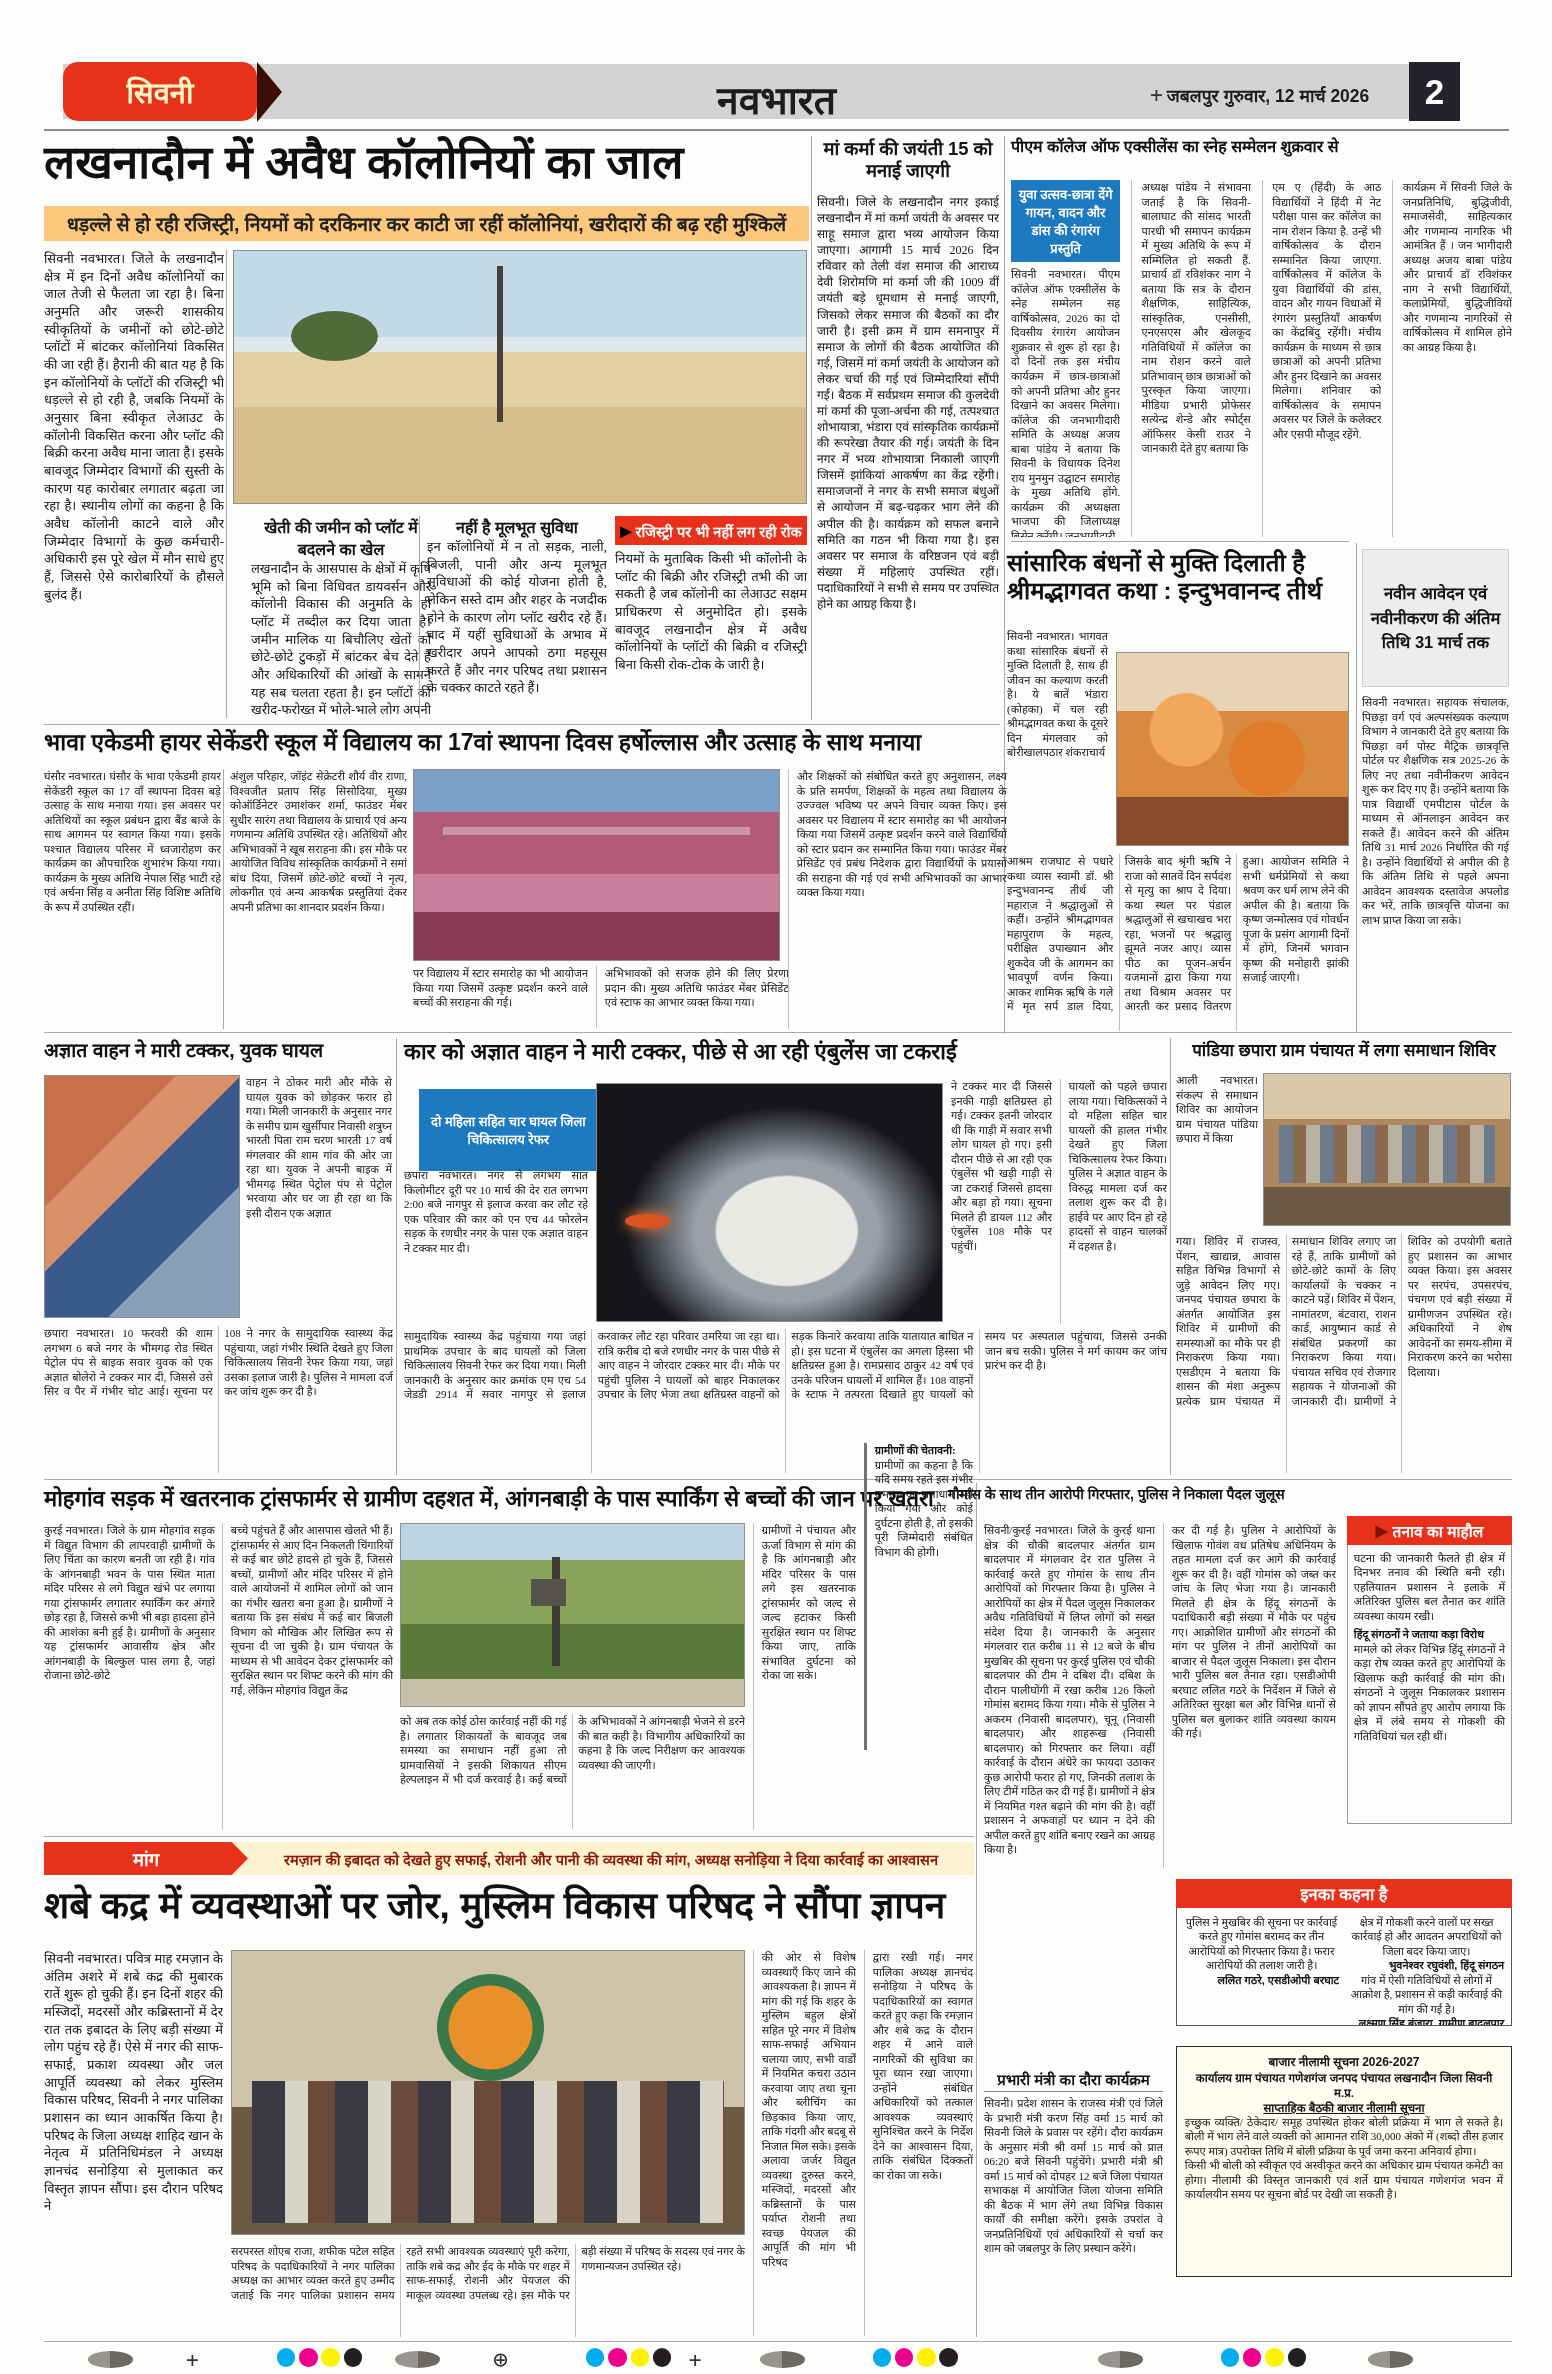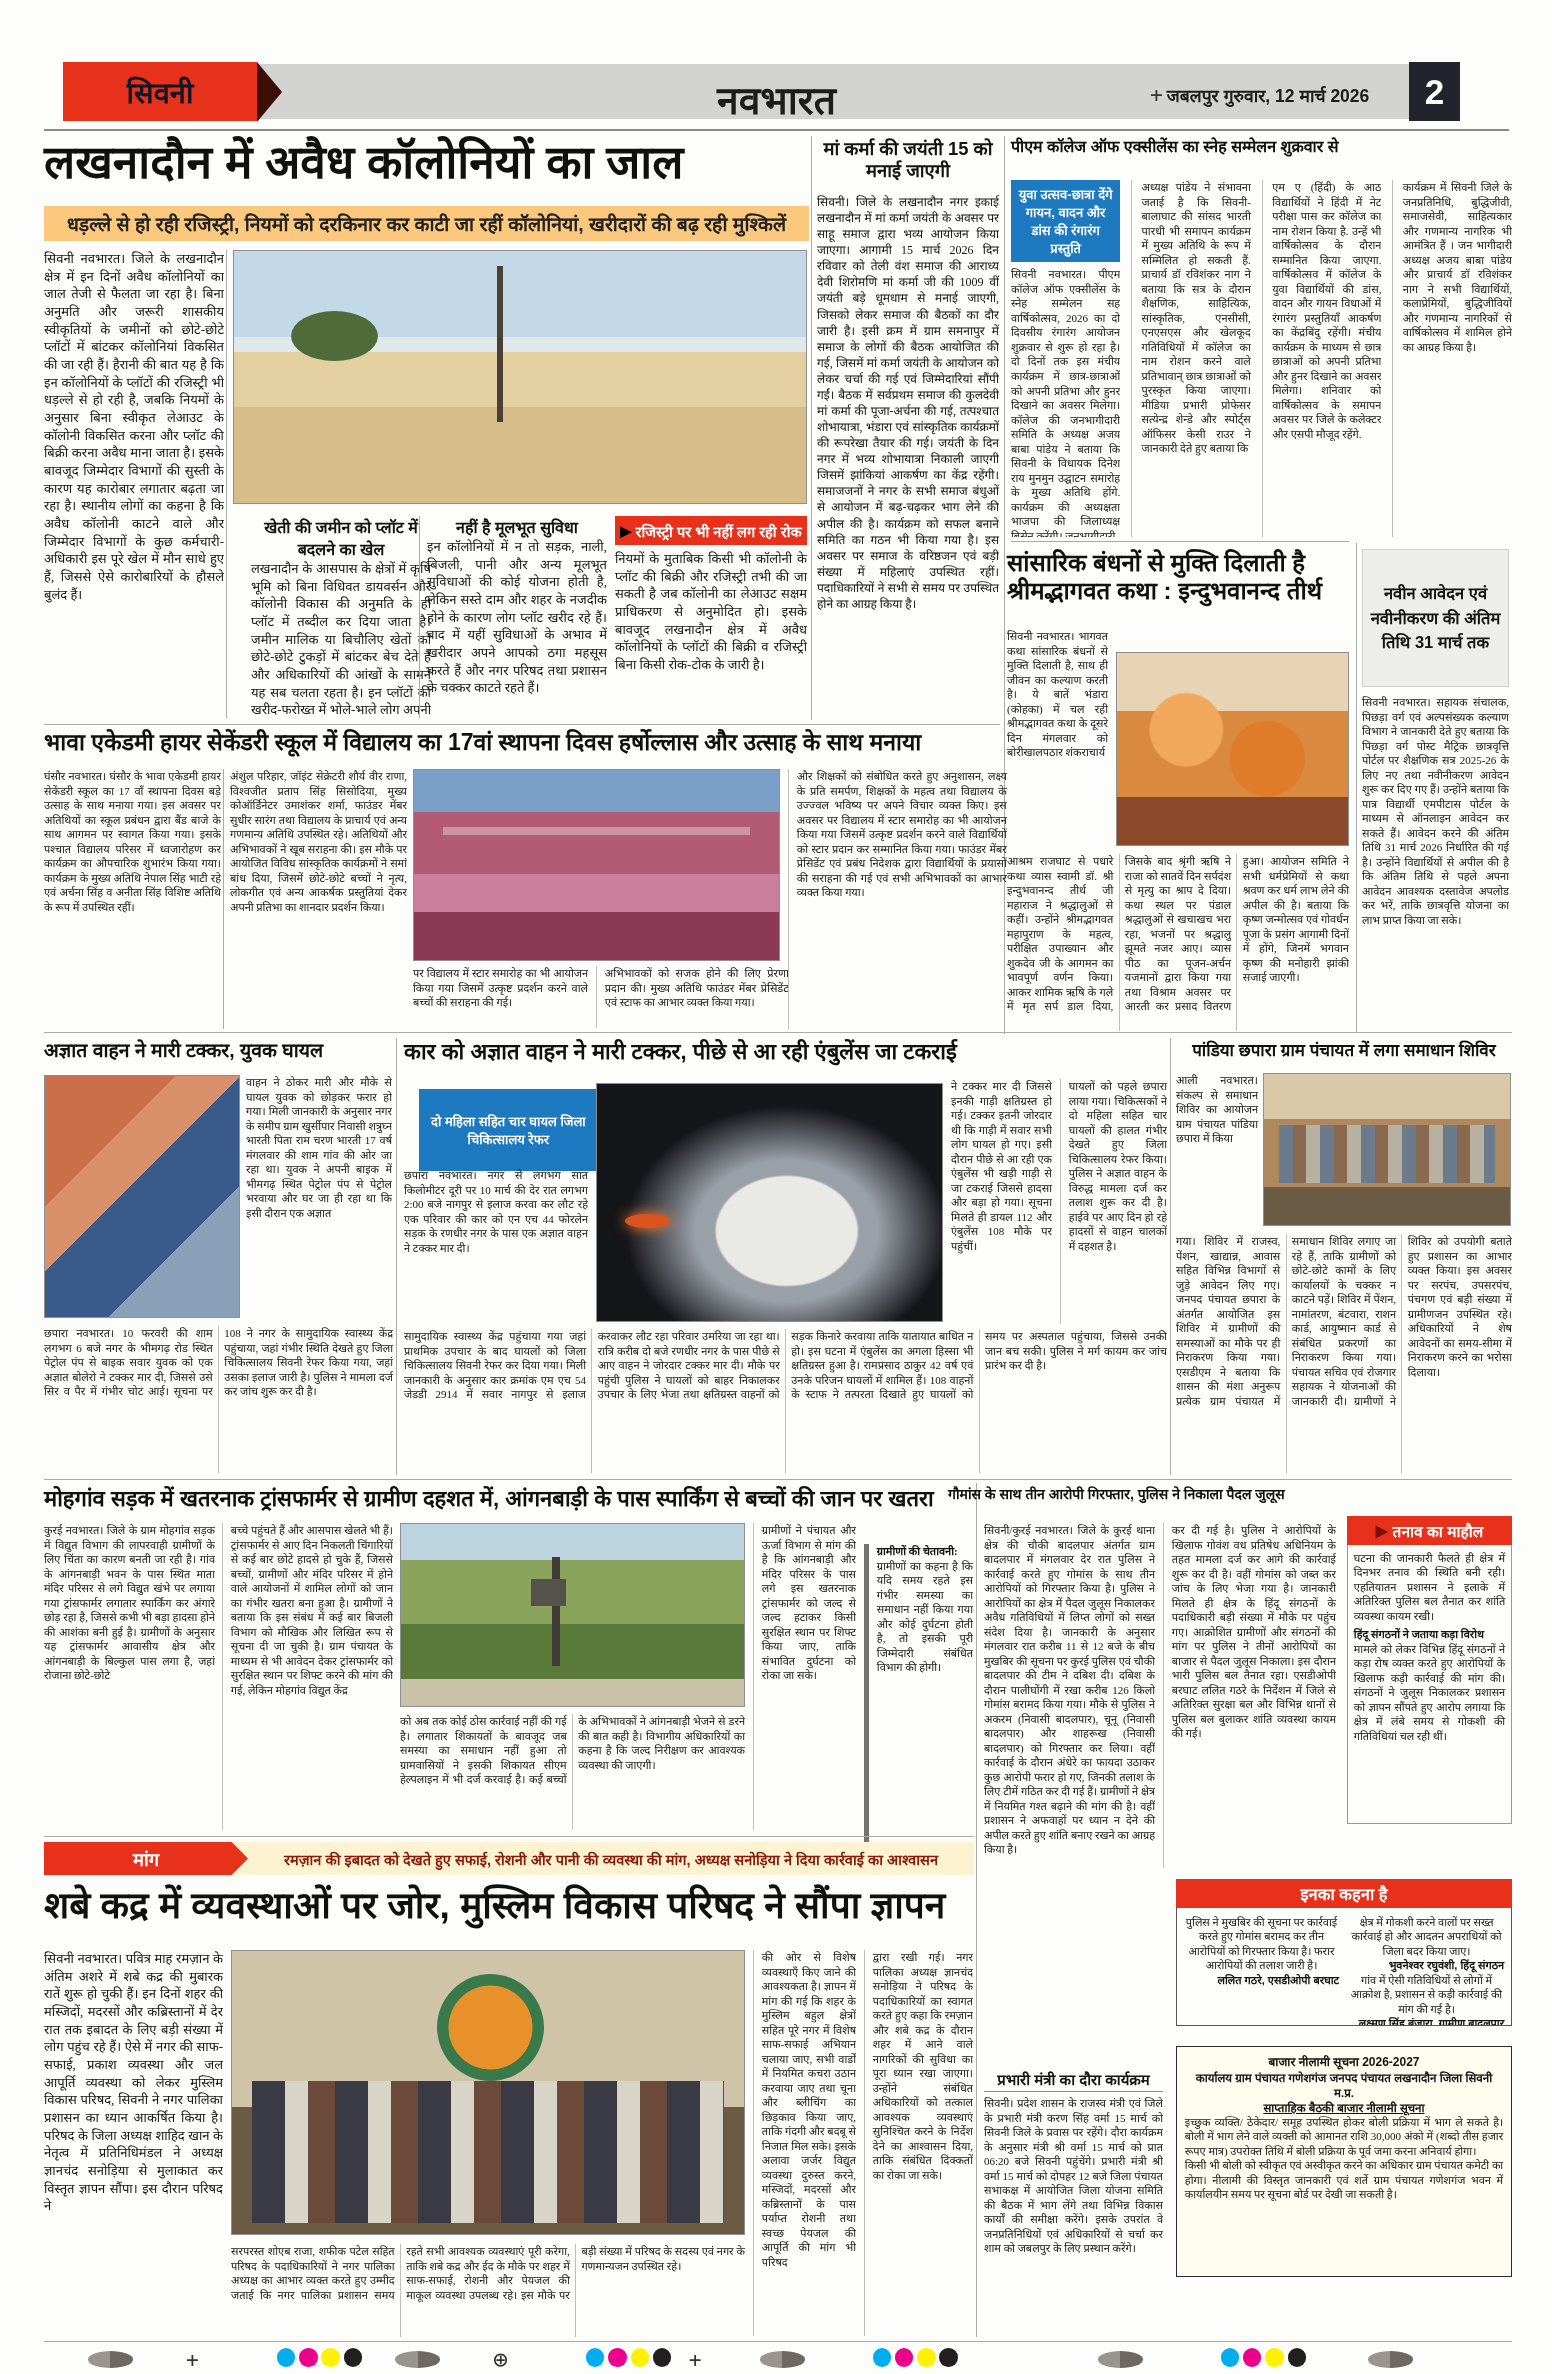--- a/index.html
+++ b/index.html
@@ -1,22 +1,22 @@
 <!DOCTYPE html>
 <html lang="hi"><head>
 <meta charset="utf-8">
 <style>
   html,body{margin:0;padding:0;background:#e9e9e6;}
   .sheet{position:relative;width:1553px;height:2375px;margin:0 auto;background:#fdfdfb;
          font-family:"Liberation Serif","DejaVu Serif",serif;color:#141414;overflow:hidden;}
   .abs{position:absolute;}
   
   .hdr-bar{background:#d3d3d1;}
-  .edition{background:#e8311a;color:#0f172a;font-family:"Liberation Sans",sans-serif;
-           font-weight:bold;font-size:29px;display:flex;align-items:center;justify-content:center;}
+  .edition{background:#e8311a;color:#fef9c3;font-family:"Liberation Sans",sans-serif;
+           font-weight:bold;font-size:29px;display:flex;align-items:center;justify-content:center;border-radius:15px;}
   .edition-tip{width:0;height:0;border-top:30px solid transparent;border-bottom:30px solid transparent;
                border-left:25px solid #3a0d05;}
   .masthead{font-family:"Liberation Sans",sans-serif;font-weight:bold;font-size:39px;color:#1c1c1c;}
   .dateline{font-family:"Liberation Sans",sans-serif;font-weight:bold;font-size:17.5px;color:#1c1c1c;}
   .pageno{background:#23232d;color:#fff;font-family:"Liberation Sans",sans-serif;font-weight:bold;
           font-size:35px;display:flex;align-items:center;justify-content:center;}
   
   .hl{font-family:"Liberation Sans",sans-serif;font-weight:bold;color:#101010;line-height:1.08;}
   .sub-strip{background:#fbc87e;display:flex;align-items:center;justify-content:center;
              font-family:"Liberation Sans",sans-serif;font-weight:bold;font-size:19.4px;color:#222;}
@@ -160,21 +160,21 @@
   <div class="abs hl" style="left:44px;top:1487px;width:930px;font-size:22px;">मोहगांव सड़क में खतरनाक ट्रांसफार्मर से ग्रामीण दहशत में, आंगनबाड़ी के पास स्पार्किंग से बच्चों की जान पर खतरा</div>
   <div class="abs t11" style="left:44px;top:1523px;width:171px;height:307px;overflow:hidden;">कुरई नवभारत। जिले के ग्राम मोहगांव सड़क में विद्युत विभाग की लापरवाही ग्रामीणों के लिए चिंता का कारण बनती जा रही है। गांव के आंगनबाड़ी भवन के पास स्थित माता मंदिर परिसर से लगे विद्युत खंभे पर लगाया गया ट्रांसफार्मर लगातार स्पार्किंग कर अंगारे छोड़ रहा है, जिससे कभी भी बड़ा हादसा होने की आशंका बनी हुई है। ग्रामीणों के अनुसार यह ट्रांसफार्मर आवासीय क्षेत्र और आंगनबाड़ी के बिल्कुल पास लगा है, जहां रोजाना छोटे-छोटे</div>
   <div class="abs t11" style="left:222px;top:1523px;width:171px;height:307px;overflow:hidden;border-left:1px solid #bfbfbf;padding-left:7.8px;box-sizing:border-box;">बच्चे पहुंचते हैं और आसपास खेलते भी हैं। ट्रांसफार्मर से आए दिन निकलती चिंगारियों से कई बार छोटे हादसे हो चुके हैं, जिससे बच्चों, ग्रामीणों और मंदिर परिसर में होने वाले आयोजनों में शामिल लोगों को जान का गंभीर खतरा बना हुआ है। ग्रामीणों ने बताया कि इस संबंध में कई बार बिजली विभाग को मौखिक और लिखित रूप से सूचना दी जा चुकी है। ग्राम पंचायत के माध्यम से भी आवेदन देकर ट्रांसफार्मर को सुरक्षित स्थान पर शिफ्ट करने की मांग की गई, लेकिन मोहगांव विद्युत केंद्र</div>
   <div class="abs photo" style="left:400px;top:1523px;width:345px;height:184px;
        background:linear-gradient(to bottom,#bcd3e0 0 20%,#8aa45c 20% 55%,#5a7a3a 55% 85%,#c9c0a8 85% 100%);">
     <div class="abs" style="left:44%;top:18%;width:7.8px;height:60%;background:#3f3a33;"></div>
     <div class="abs" style="left:38%;top:30%;width:35px;height:27px;background:#55524c;"></div>
   </div>
   <div class="abs t11 cols2" style="left:400px;top:1714px;width:345px;height:115px;overflow:hidden;">को अब तक कोई ठोस कार्रवाई नहीं की गई है। लगातार शिकायतों के बावजूद जब समस्या का समाधान नहीं हुआ तो ग्रामवासियों ने इसकी शिकायत सीएम हेल्पलाइन में भी दर्ज करवाई है। कई बच्चों के अभिभावकों ने आंगनबाड़ी भेजने से डरने की बात कही है। विभागीय अधिकारियों का कहना है कि जल्द निरीक्षण कर आवश्यक व्यवस्था की जाएगी।</div>
   <div class="abs t11" style="left:753px;top:1523px;width:103px;height:307px;overflow:hidden;border-left:1px solid #bfbfbf;padding-left:7.8px;box-sizing:border-box;">ग्रामीणों ने पंचायत और ऊर्जा विभाग से मांग की है कि आंगनबाड़ी और मंदिर परिसर के पास लगे इस खतरनाक ट्रांसफार्मर को जल्द से जल्द हटाकर किसी सुरक्षित स्थान पर शिफ्ट किया जाए, ताकि संभावित दुर्घटना को रोका जा सके।</div>
-  <div class="abs" style="left:864px;top:1544px;width:109px;height:307px;overflow:hidden;border-left:5px solid #737373;padding-left:7.8px;box-sizing:border-box;">
+  <div class="abs" style="left:864px;top:1443px;width:109px;height:307px;overflow:hidden;border-left:3px solid #737373;padding-left:7.8px;box-sizing:border-box;">
     <div class="t11" style="font-weight:bold;">ग्रामीणों की चेतावनी:</div>
     <div class="t11">ग्रामीणों का कहना है कि यदि समय रहते इस गंभीर समस्या का समाधान नहीं किया गया और कोई दुर्घटना होती है, तो इसकी पूरी जिम्मेदारी संबंधित विभाग की होगी।</div>
   </div>
   <div class="abs vline" style="left:976px;top:1483px;height:854px;"></div>
 
   <div class="abs hl" style="left:948px;top:1487px;width:530px;font-size:14px;">गौमांस के साथ तीन आरोपी गिरफ्तार, पुलिस ने निकाला पैदल जुलूस</div>
   <div class="abs t11" style="left:984px;top:1523px;width:171px;height:540px;overflow:hidden;">सिवनी/कुरई नवभारत। जिले के कुरई थाना क्षेत्र की चौकी बादलपार अंतर्गत ग्राम बादलपार में मंगलवार देर रात पुलिस ने कार्रवाई करते हुए गोमांस के साथ तीन आरोपियों को गिरफ्तार किया है। पुलिस ने आरोपियों का क्षेत्र में पैदल जुलूस निकालकर अवैध गतिविधियों में लिप्त लोगों को सख्त संदेश दिया है। जानकारी के अनुसार मंगलवार रात करीब 11 से 12 बजे के बीच मुखबिर की सूचना पर कुरई पुलिस एवं चौकी बादलपार की टीम ने दबिश दी। दबिश के दौरान पालीघोंगी में रखा करीब 126 किलो गोमांस बरामद किया गया। मौके से पुलिस ने अकरम (निवासी बादलपार), चूनू (निवासी बादलपार) और शाहरूख (निवासी बादलपार) को गिरफ्तार कर लिया। वहीं कार्रवाई के दौरान अंधेरे का फायदा उठाकर कुछ आरोपी फरार हो गए, जिनकी तलाश के लिए टीमें गठित कर दी गई हैं। ग्रामीणों ने क्षेत्र में नियमित गश्त बढ़ाने की मांग की है। वहीं प्रशासन ने अफवाहों पर ध्यान न देने की अपील करते हुए शांति बनाए रखने का आग्रह किया है।</div>
   <div class="abs t11" style="left:1163px;top:1523px;width:173px;height:345px;overflow:hidden;border-left:1px solid #bfbfbf;padding-left:7.8px;box-sizing:border-box;">कर दी गई है। पुलिस ने आरोपियों के खिलाफ गोवंश वध प्रतिषेध अधिनियम के तहत मामला दर्ज कर आगे की कार्रवाई शुरू कर दी है। वहीं गोमांस को जब्त कर जांच के लिए भेजा गया है। जानकारी मिलते ही क्षेत्र के हिंदू संगठनों के पदाधिकारी बड़ी संख्या में मौके पर पहुंच गए। आक्रोशित ग्रामीणों और संगठनों की मांग पर पुलिस ने तीनों आरोपियों का बाजार से पैदल जुलूस निकाला। इस दौरान भारी पुलिस बल तैनात रहा। एसडीओपी बरघाट ललित गठरे के निर्देशन में जिले से अतिरिक्त सुरक्षा बल और विभिन्न थानों से पुलिस बल बुलाकर शांति व्यवस्था कायम की गई।</div>
   <div class="abs" style="left:1347px;top:1516px;width:165px;height:316px;">
     <div class="redbox-head" style="height:29px;font-size:15.5px;">

